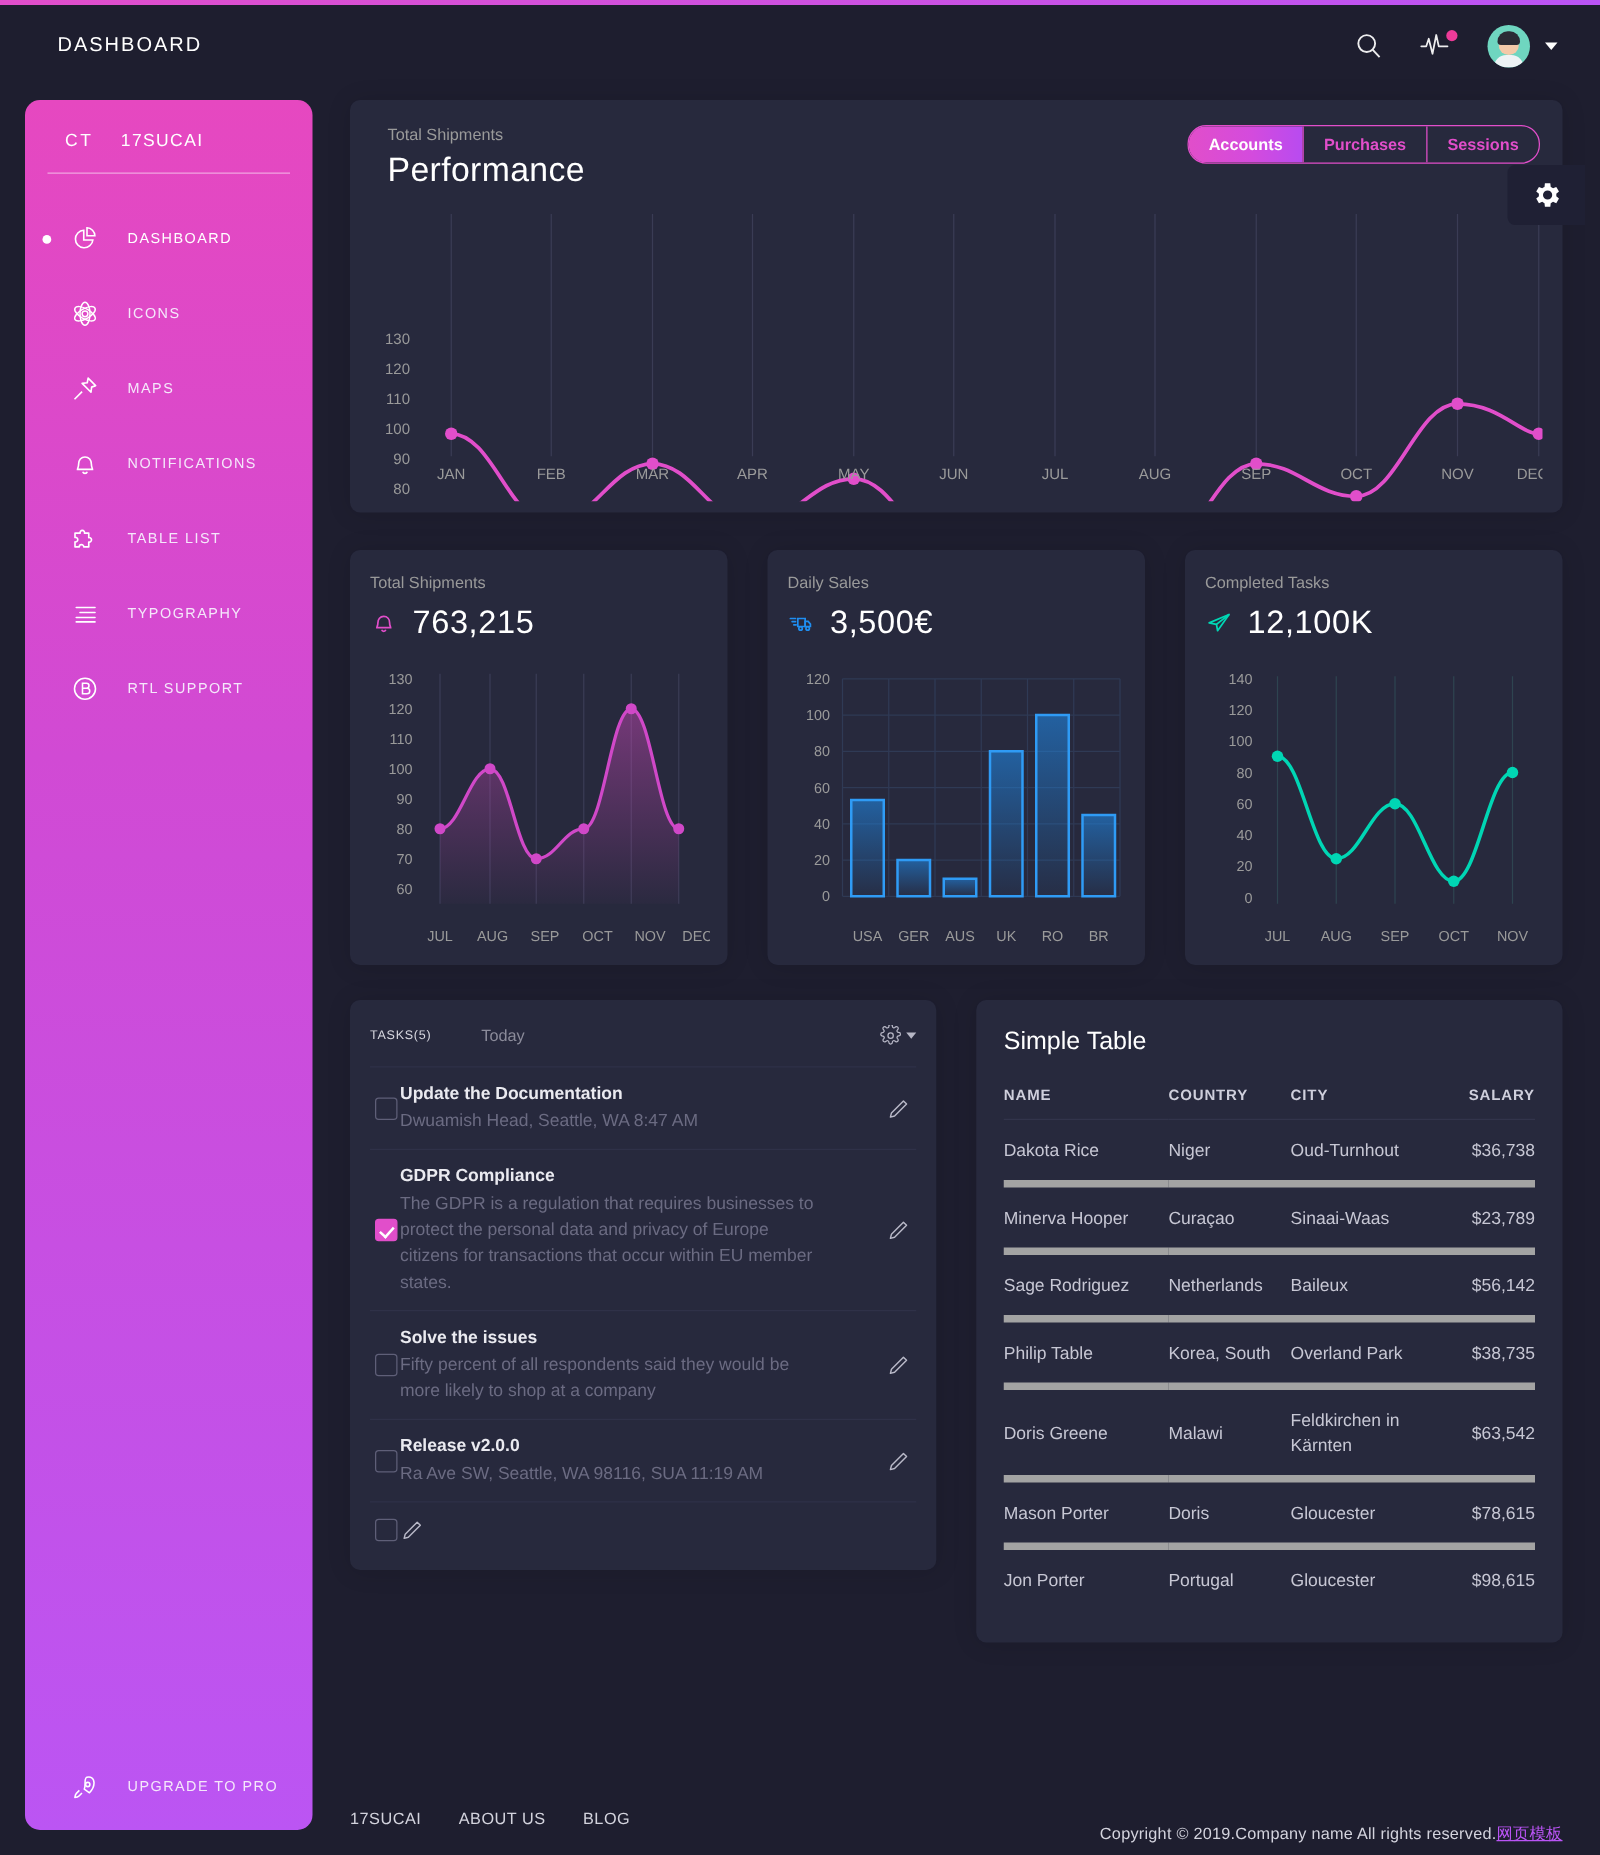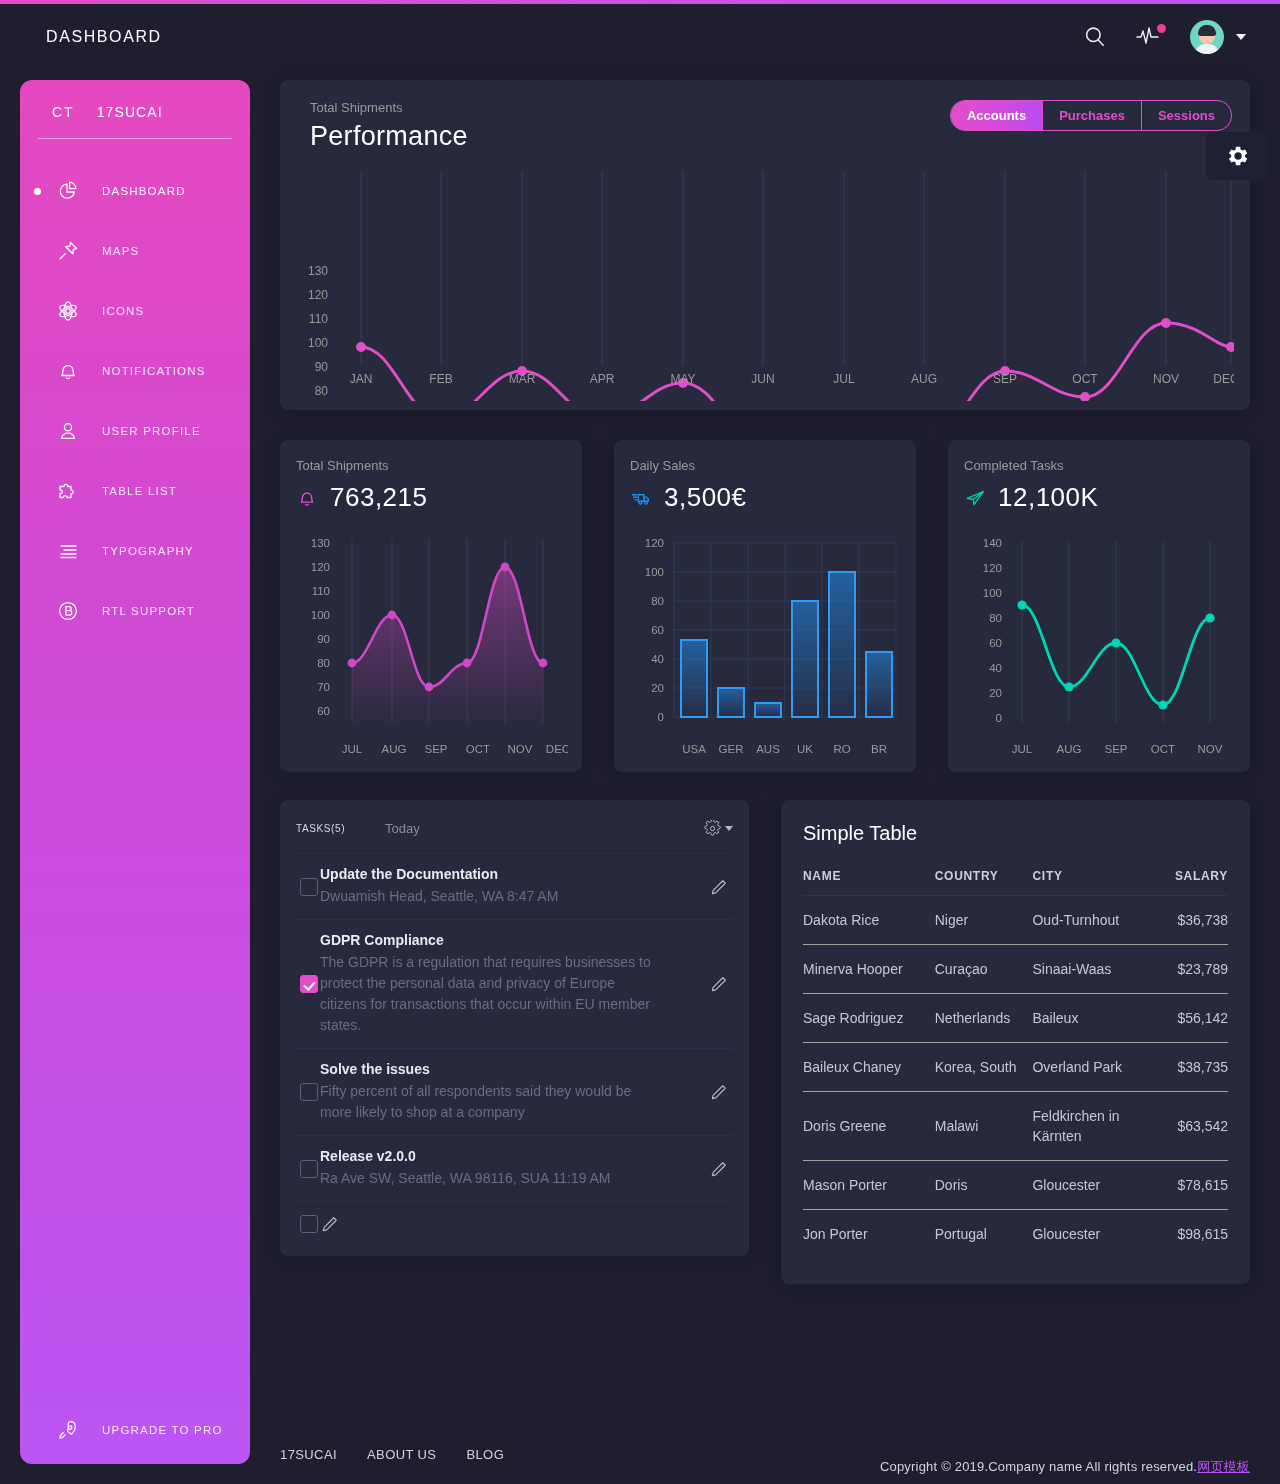--- a/index.html
+++ b/index.html
@@ -161,21 +161,21 @@
   .table-card { width: 470px; padding: 22px 22px 26px 22px; }
   .table-title { font-size: 20px; font-weight: 300; color: #fff; margin-bottom: 24px; }
   table { width: 100%; border-collapse: collapse; }
   th {
     text-align: left; font-size: 12px; font-weight: bold; color: #cfcfdc;
     letter-spacing: .7px; padding: 0 6px 12px 0; border-bottom: 1px solid #32344b;
   }
   th.right, td.right { text-align: right; padding-right: 0; }
   td {
     font-size: 14px; color: #c7c7d4; padding: 14px 6px 14px 0;
-    border-bottom: 1px solid #a3a3a3; line-height: 20px; vertical-align: middle;
+    border-bottom: 6px solid #a3a3a3; line-height: 20px; vertical-align: middle;
   }
   tr:last-child td { border-bottom: none; }
 
   
   .footer {
     position: absolute; left: 280px; top: 1432px; width: 970px;
     display: flex; align-items: center;
   }
   .footer-links { display: flex; gap: 30px; }
   .footer-links a { font-size: 13px; color: #d3d3dd; text-decoration: none; letter-spacing: .4px; }
@@ -232,59 +232,50 @@
       <svg viewBox="0 0 24 24" fill="none" stroke="#fff" stroke-width="1.3">
         <path d="M11 5.2A7 7 0 1 0 18.3 13H11z"></path>
           <path d="M13.6 3.2v6.4h6.3A6.6 6.6 0 0 0 13.6 3.2z"></path>
       </svg>
     </span>
     <span class="nav-label">DASHBOARD</span>
   </div>
 
   <div class="nav-item">
     <span class="nav-icon">
-      <svg viewBox="0 0 24 24" fill="none" stroke="#fff" stroke-width="1.3" stroke-linejoin="round">
-        <path d="M14.5 3.5l6 6-3.2 1.2-.5 4.1-7.1-7.1 4.1-.5z"></path>
-          <line x1="9.7" y1="14.3" x2="3.6" y2="20.4"></line>
-      </svg>
-    </span>
-    <span class="nav-label">MAPS</span>
-  </div>
-
-  <div class="nav-item">
-    <span class="nav-icon">
       <svg viewBox="0 0 24 24" fill="none" stroke="#fff" stroke-width="1.2">
         <circle cx="12" cy="12" r="2.3"></circle>
         <ellipse cx="12" cy="12" rx="9.2" ry="4" transform="rotate(30 12 12)"></ellipse>
         <ellipse cx="12" cy="12" rx="9.2" ry="4" transform="rotate(-30 12 12)"></ellipse>
         <ellipse cx="12" cy="12" rx="9.2" ry="4" transform="rotate(90 12 12)"></ellipse>
       </svg>
     </span>
     <span class="nav-label">ICONS</span>
   </div>
 
   <div class="nav-item">
     <span class="nav-icon">
+      <svg viewBox="0 0 24 24" fill="none" stroke="#fff" stroke-width="1.3" stroke-linejoin="round">
+        <path d="M14.5 3.5l6 6-3.2 1.2-.5 4.1-7.1-7.1 4.1-.5z"></path>
+          <line x1="9.7" y1="14.3" x2="3.6" y2="20.4"></line>
+      </svg>
+    </span>
+    <span class="nav-label">MAPS</span>
+  </div>
+
+  <div class="nav-item">
+    <span class="nav-icon">
       <svg viewBox="0 0 24 24" fill="none" stroke="#fff" stroke-width="1.3">
         <path d="M6 16.5c0-1 .9-1.6.9-4.3 0-3 1.9-5.6 5.1-5.6s5.1 2.6 5.1 5.6c0 2.7.9 3.3.9 4.3z"></path>
         <path d="M10.2 18.4a1.9 1.9 0 0 0 3.6 0"></path>
       </svg>
     </span>
     <span class="nav-label">NOTIFICATIONS</span>
   </div>
 
-  <div class="nav-item">
-    <span class="nav-icon">
-      <svg viewBox="0 0 24 24" fill="none" stroke="#fff" stroke-width="1.3">
-        <circle cx="12" cy="8.2" r="3.6"></circle>
-          <path d="M5.6 19.4c.6-3.4 3.3-5.2 6.4-5.2s5.8 1.8 6.4 5.2z"></path>
-      </svg>
-    </span>
-    <span class="nav-label">USER PROFILE</span>
-  </div>
 
   <div class="nav-item">
     <span class="nav-icon">
       <svg viewBox="0 0 24 24" fill="none" stroke="#fff" stroke-width="1.3" stroke-linejoin="round">
         <path d="M4 7.5h4.1a1.8 1.8 0 1 1 3.5 0H15v3.6a1.8 1.8 0 1 1 0 3.5v3.9h-4a1.8 1.8 0 1 0-3.6 0H4v-4a1.8 1.8 0 1 0 0-3.5z"></path>
       </svg>
     </span>
     <span class="nav-label">TABLE LIST</span>
   </div>
 
@@ -665,21 +656,21 @@
             <td>Sinaai-Waas</td>
             <td class="right">$23,789</td>
           </tr>
           <tr>
             <td>Sage Rodriguez</td>
             <td>Netherlands</td>
             <td>Baileux</td>
             <td class="right">$56,142</td>
           </tr>
           <tr>
-            <td>Baileux Chaney</td>
+            <td>Philip Table</td>
             <td>Korea, South</td>
             <td>Overland Park</td>
             <td class="right">$38,735</td>
           </tr>
           <tr>
             <td>Doris Greene</td>
             <td>Malawi</td>
             <td>Feldkirchen in Kärnten</td>
             <td class="right">$63,542</td>
           </tr>

